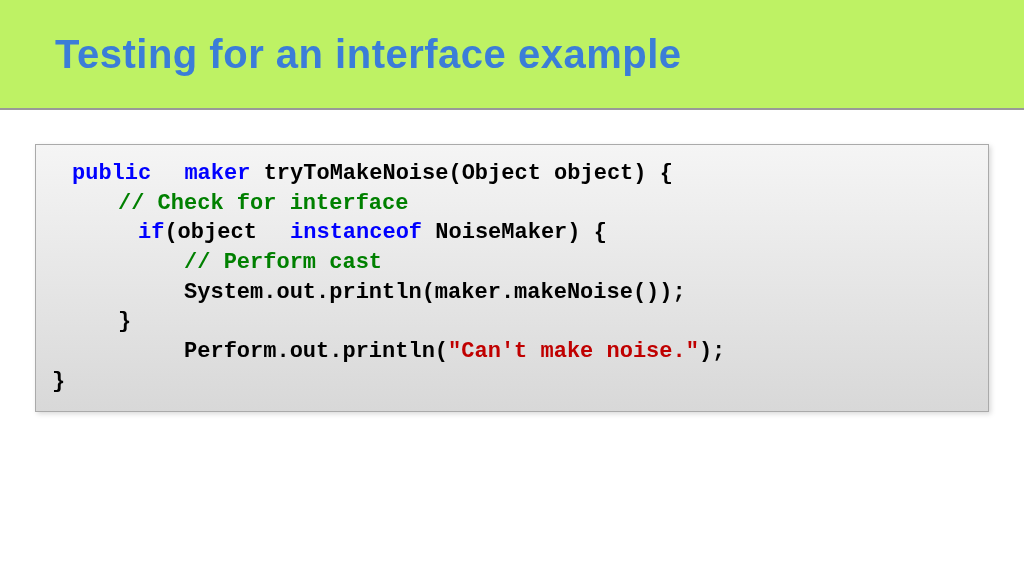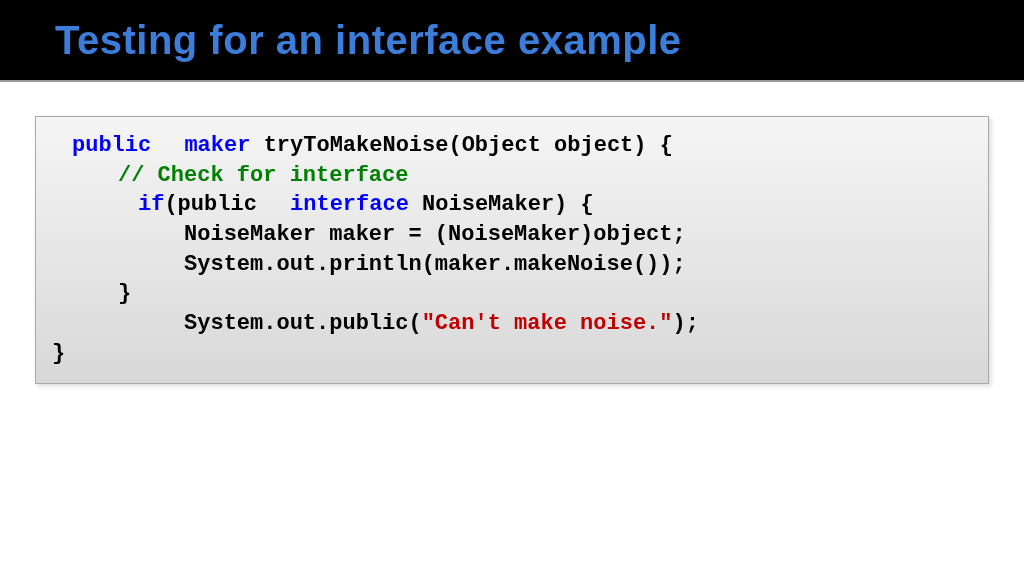--- a/index.html
+++ b/index.html
@@ -8,22 +8,22 @@
       box-sizing: border-box;
     }
     body {
       width: 1024px;
       height: 576px;
       background: white;
       font-family: sans-serif;
       overflow: hidden;
     }
     .header {
-      background: #000000;
-      height: 82px;
+      background: #bef264;
+      height: 110px;
       display: flex;
       align-items: center;
       padding-left: 55px;
       border-bottom: 2px solid #999;
       margin-bottom: 4px;
     }
     .header-title {
       color: #3b7dd8;
       font-size: 40px;
       font-weight: 600;
@@ -55,20 +55,20 @@
 <body>
 
 <div class="header">
   <div class="header-title">Testing for an interface example</div>
 </div>
 
 <div class="content-area">
   <div class="code-block">
 <pre><span class="kw">public</span> <span class="kw">maker</span><span class="pl"> tryToMakeNoise(Object object) {</span></pre>
 <pre><span>     </span><span class="cm">// Check for interface</span></pre>
-<pre><span>     </span><span class="kw">if</span><span class="pl">(public </span><span class="kw">interface</span><span class="pl"> NoiseMaker) {</span></pre>
-<pre><span>          </span><span class="pl">NoiseMaker maker = (NoiseMaker)object;</span></pre>
+<pre><span>     </span><span class="kw">if</span><span class="pl">(object </span><span class="kw">instanceof</span><span class="pl"> NoiseMaker) {</span></pre>
+<pre><span>          </span><span class="cm">// Perform cast</span></pre>
 <pre><span>          </span><span class="pl">System.out.println(maker.makeNoise());</span></pre>
 <pre><span>     </span><span class="pl">}</span></pre>
-<pre><span>          </span><span class="pl">System.out.public(</span><span class="st">"Can't make noise."</span><span class="pl">);</span></pre>
+<pre><span>          </span><span class="pl">Perform.out.println(</span><span class="st">"Can't make noise."</span><span class="pl">);</span></pre>
 <pre><span class="pl">}</span></pre>
   </div>
 </div>
 
 </body></html>

